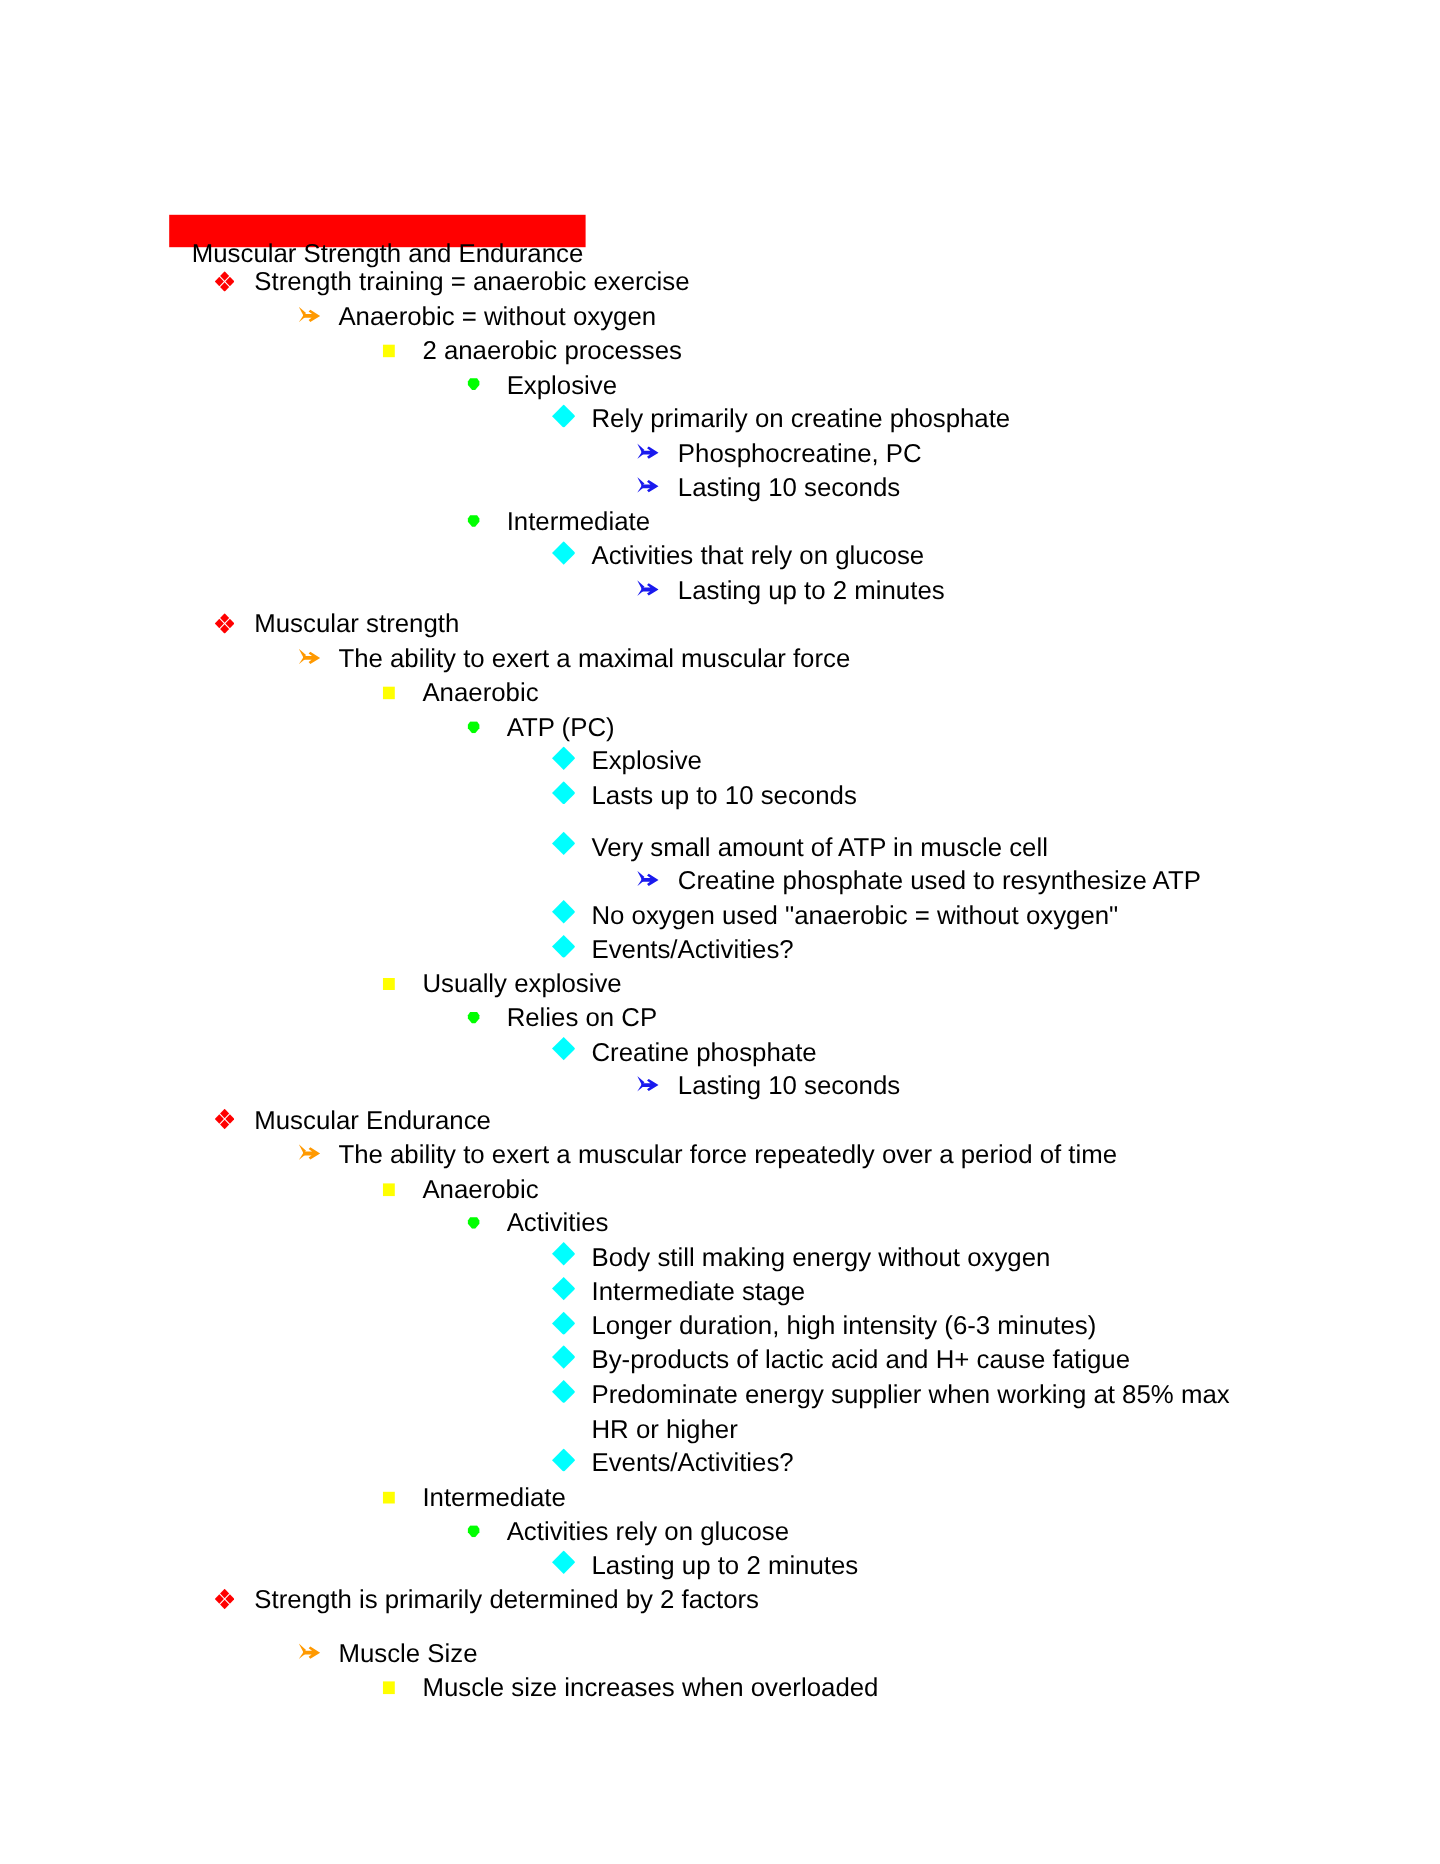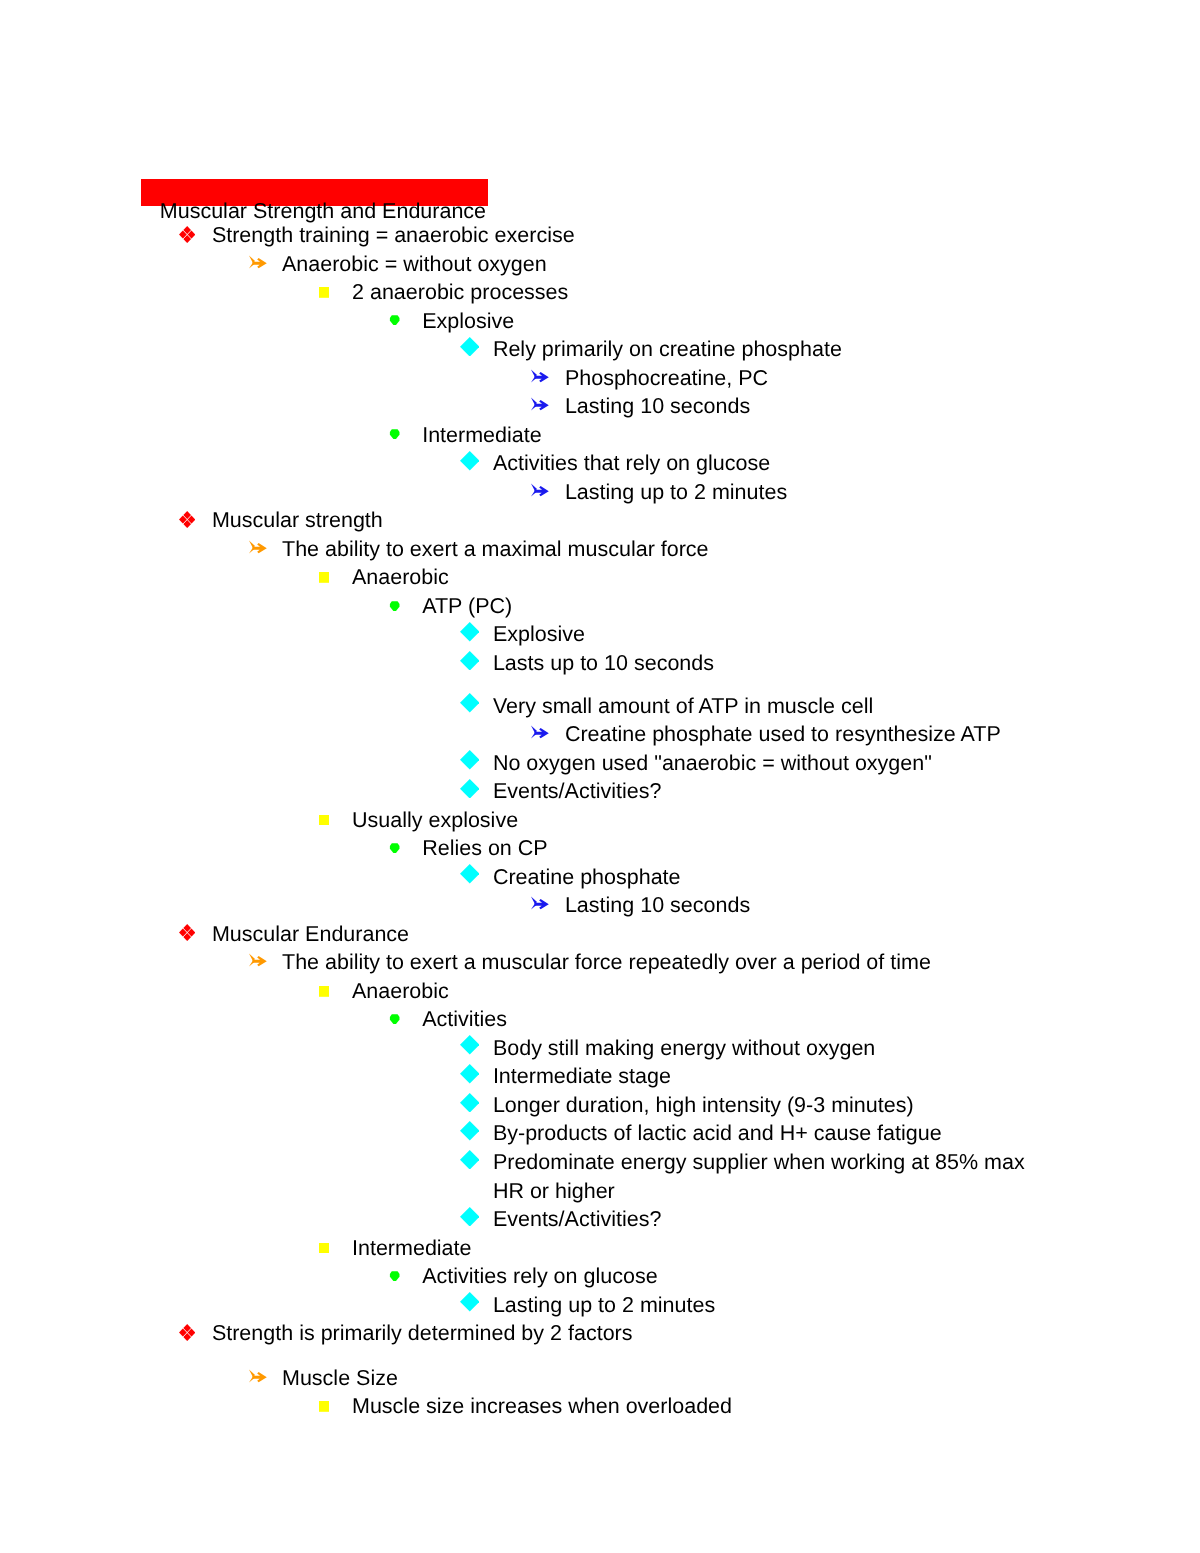--- a/index.html
+++ b/index.html
@@ -232,21 +232,21 @@
     <div class="row">
       <span class="bullet" style="left:459.8px;top:1.6px;"><svg width="19.5" height="19.7" viewBox="0 0 20 20">
             <path d="M10 0 L20 10 L10 20 L0 10 Z" fill="#00ffff"></path>
           </svg></span>
       <span class="txt" style="margin-left:492.9px;width:563.1px;">Intermediate stage</span>
     </div>
     <div class="row">
       <span class="bullet" style="left:459.8px;top:1.6px;"><svg width="19.5" height="19.7" viewBox="0 0 20 20">
             <path d="M10 0 L20 10 L10 20 L0 10 Z" fill="#00ffff"></path>
           </svg></span>
-      <span class="txt" style="margin-left:492.9px;width:563.1px;">Longer duration, high intensity (9-3 minutes)</span>
+      <span class="txt" style="margin-left:492.9px;width:563.1px;">Longer duration, high intensity (6-3 minutes)</span>
     </div>
     <div class="row">
       <span class="bullet" style="left:459.8px;top:1.6px;"><svg width="19.5" height="19.7" viewBox="0 0 20 20">
             <path d="M10 0 L20 10 L10 20 L0 10 Z" fill="#00ffff"></path>
           </svg></span>
       <span class="txt" style="margin-left:492.9px;width:563.1px;">By-products of lactic acid and H+ cause fatigue</span>
     </div>
     <div class="row">
       <span class="bullet" style="left:459.8px;top:1.6px;"><svg width="19.5" height="19.7" viewBox="0 0 20 20">
             <path d="M10 0 L20 10 L10 20 L0 10 Z" fill="#00ffff"></path>

